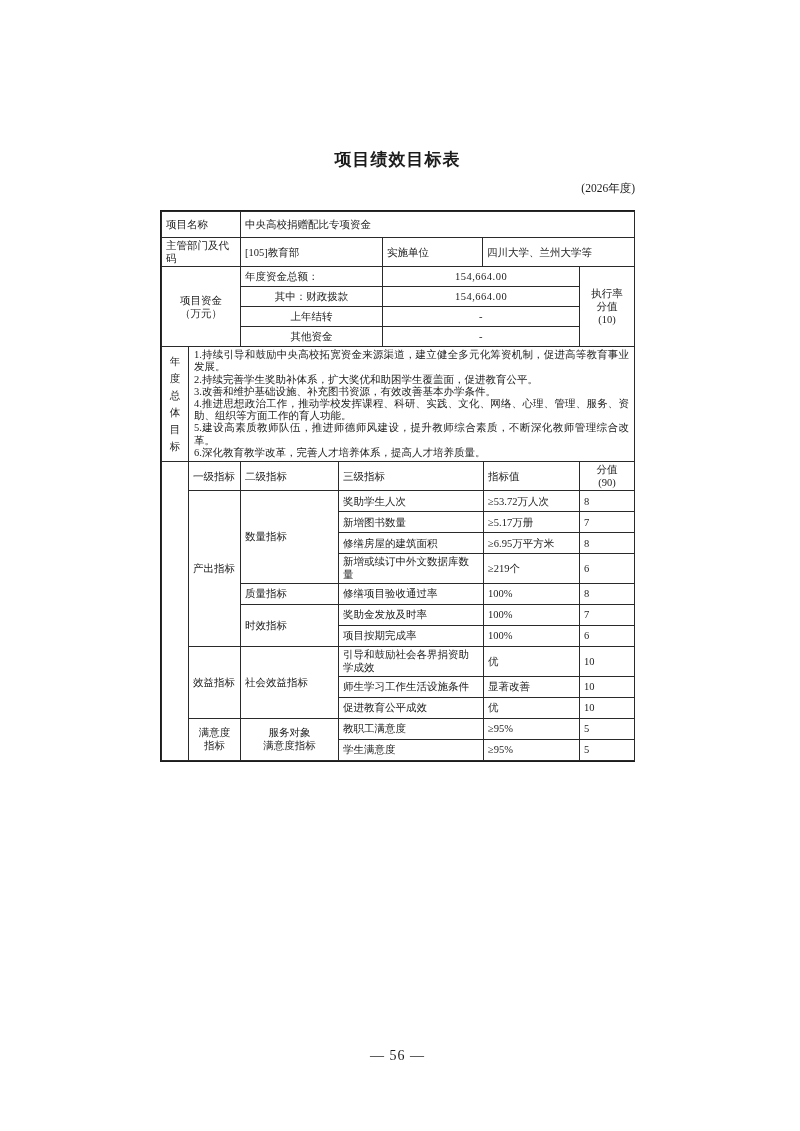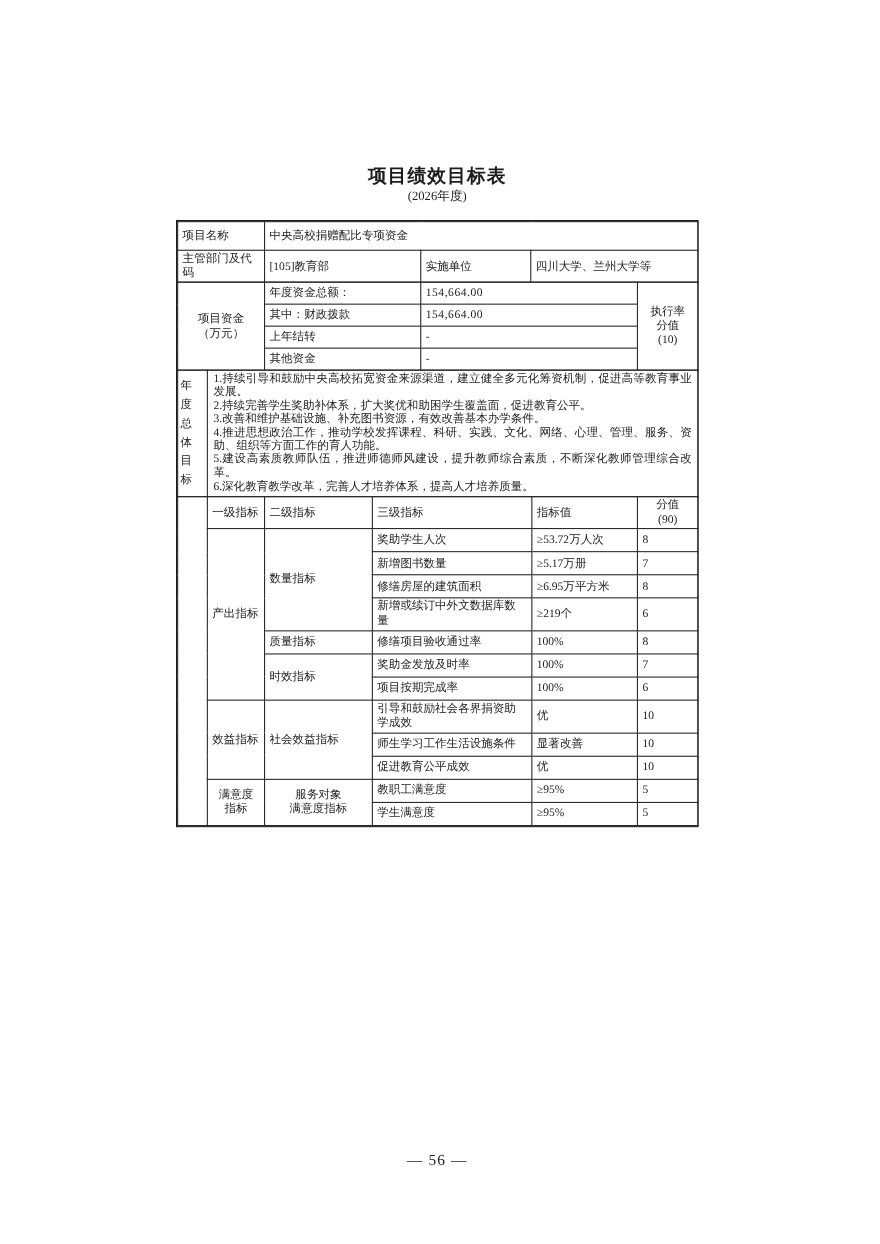--- a/index.html
+++ b/index.html
@@ -4,35 +4,35 @@
 <style>
   * { margin:0; padding:0; box-sizing:border-box; }
   html,body { background:#ffffff; }
   body {
     width:800px; height:1131px; position:relative;
     font-family:"Liberation Serif","DejaVu Serif",serif;
     color:#1c1c1c;
   }
   .doc { position:absolute; left:160px; top:148px; width:475px; }
   .title { text-align:center; font-size:17px; font-weight:bold; letter-spacing:1px; }
-  .subtitle { text-align:center; font-size:11.5px; }
+  .subtitle { text-align:right; font-size:11.5px; margin-top:10px; }
   .tbl-stack { margin-top:14px; border:1px solid #1c1c1c; }
   table { border-collapse:collapse; width:100%; table-layout:fixed; }
   table + table { margin-top:-1px; }
   td {
     border:1px solid #2a2a2a; font-size:10.5px; line-height:1.25;
     padding:1px 4px; vertical-align:middle; overflow:hidden;
   }
   .c { text-align:left; }
   .l { text-align:left; }
-  .r { text-align:left; }
+  .r { text-align:center; }
   .plines { white-space:pre-line; text-align:center; }
   .num { letter-spacing:0.5px; }
   
-  .vcell { padding:1px 2px; }
+  .vcell { text-align:center; padding:1px 2px; }
   .vtext { display:inline-block; width:1em; word-break:break-all; white-space:normal; }
   .vl6 { line-height:17px; }
   .vl4 { line-height:21px;margin-left:44px; }
   tr.hr26 > td { height:26px; }
   tr.hr20 > td { height:20px; }
   tr.hr21 > td { height:21px;margin-left:12px; }
   tr.hr30 > td { height:30px; }
   .goal-cell { padding:2px 5px; vertical-align:middle; height:109px; }
   .goal-item { font-size:10.5px; line-height:12.2px; text-align:justify; }
   .page-number { position:absolute; left:160px; top:1048px; width:475px; text-align:center; font-size:14px; letter-spacing:1px; }

